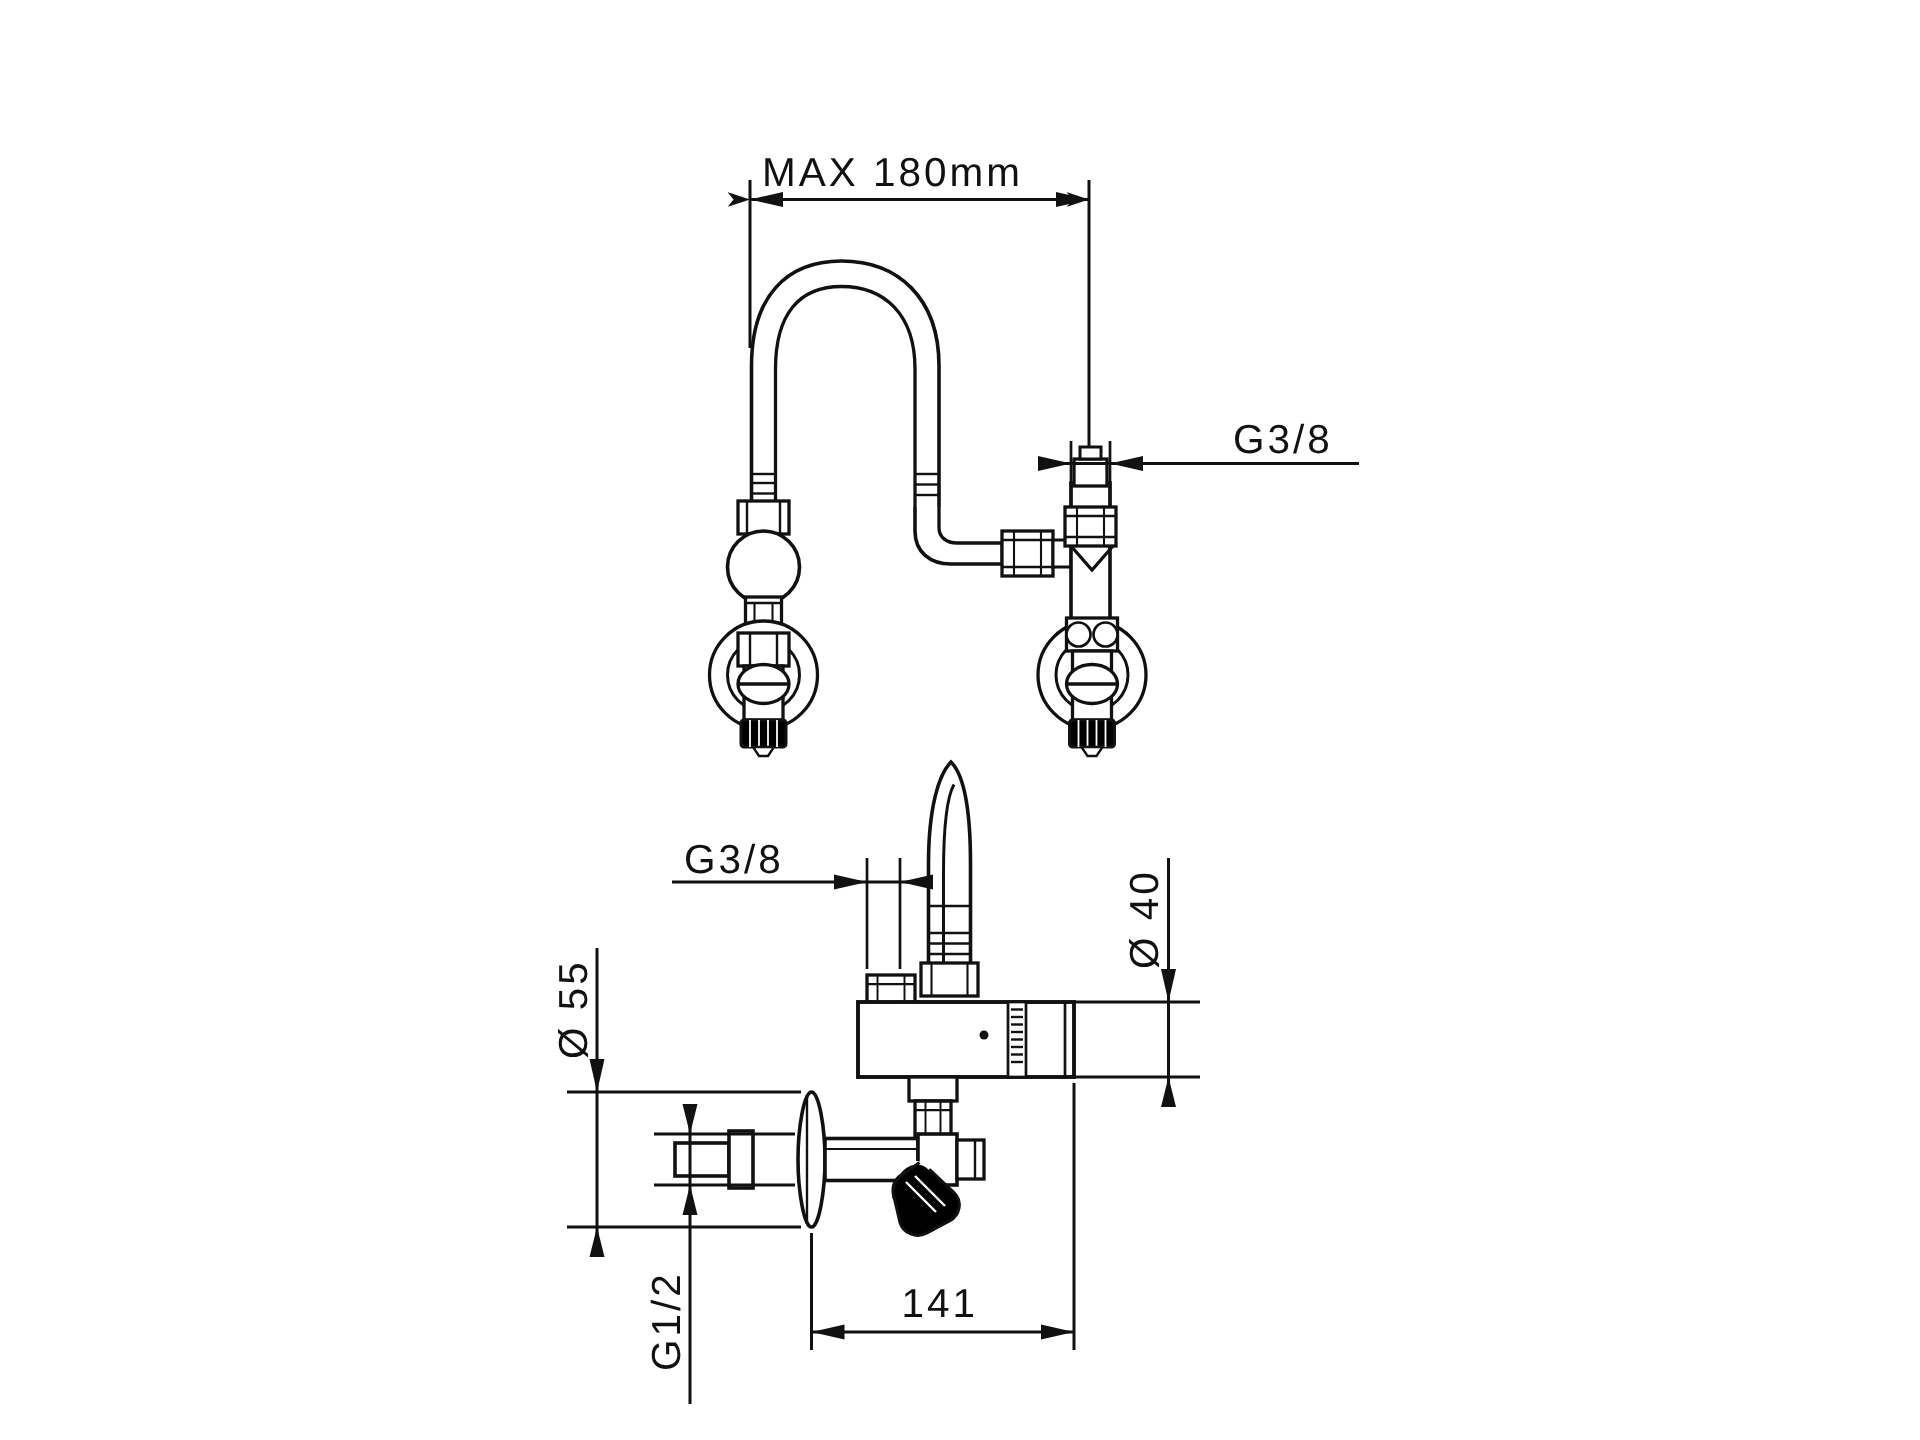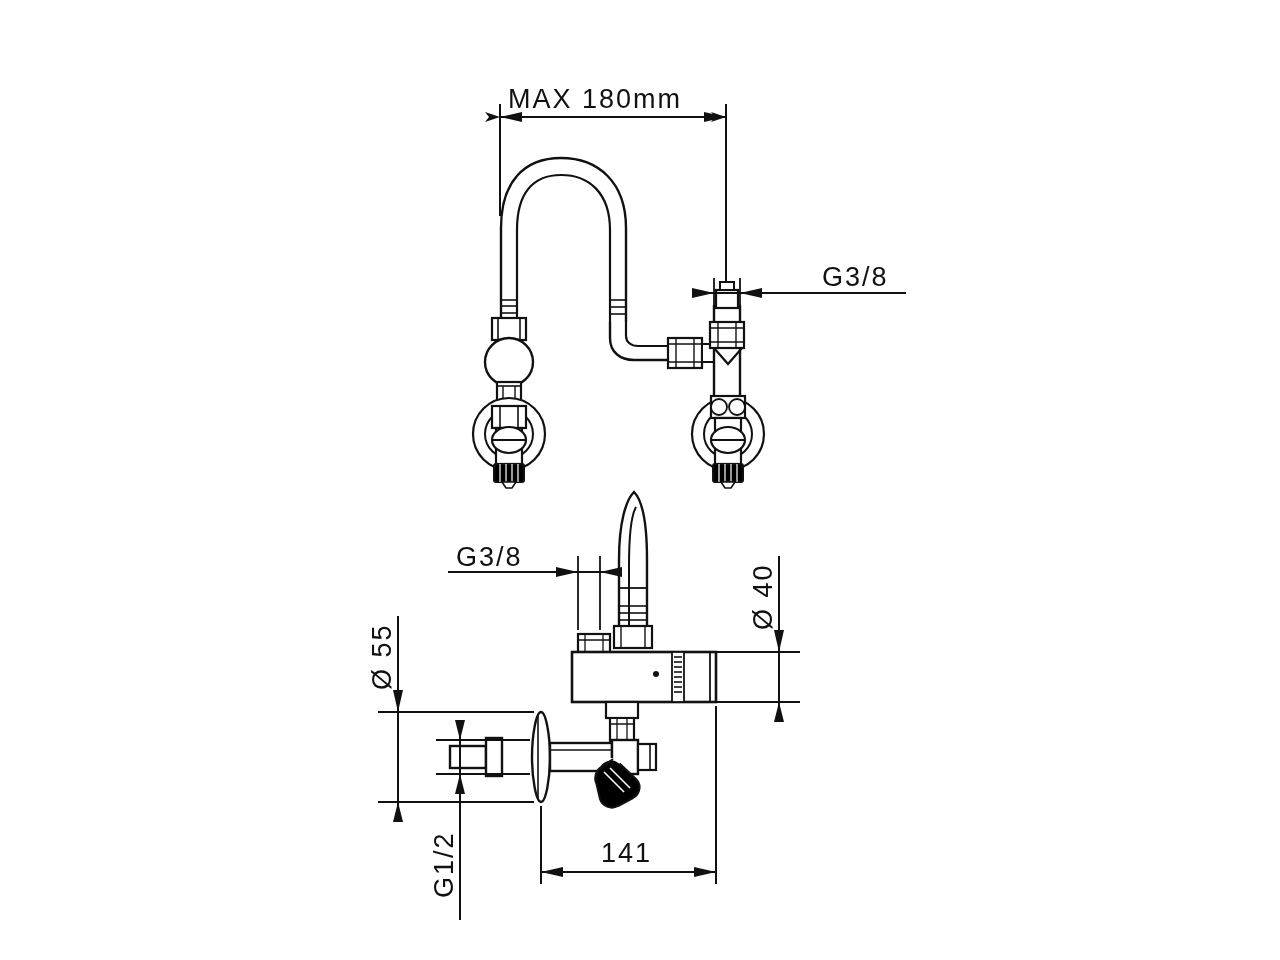--- a/index.html
+++ b/index.html
@@ -9,21 +9,21 @@
   }
   body {
     width: 1280px;
     height: 960px;
     font-family: "Liberation Sans", sans-serif;
     overflow: hidden;
     position: relative;
   }
   #drawing-root {
     position: absolute;
-    left: 0; top: 0;
+    left: 0; top: 16px;
     width: 1280px;
     height: 936px;
   }
   svg.drw {
     display: block;
     width: 1280px;
     height: 960px;
     background: #ffffff;
   }
   .dimtext {

